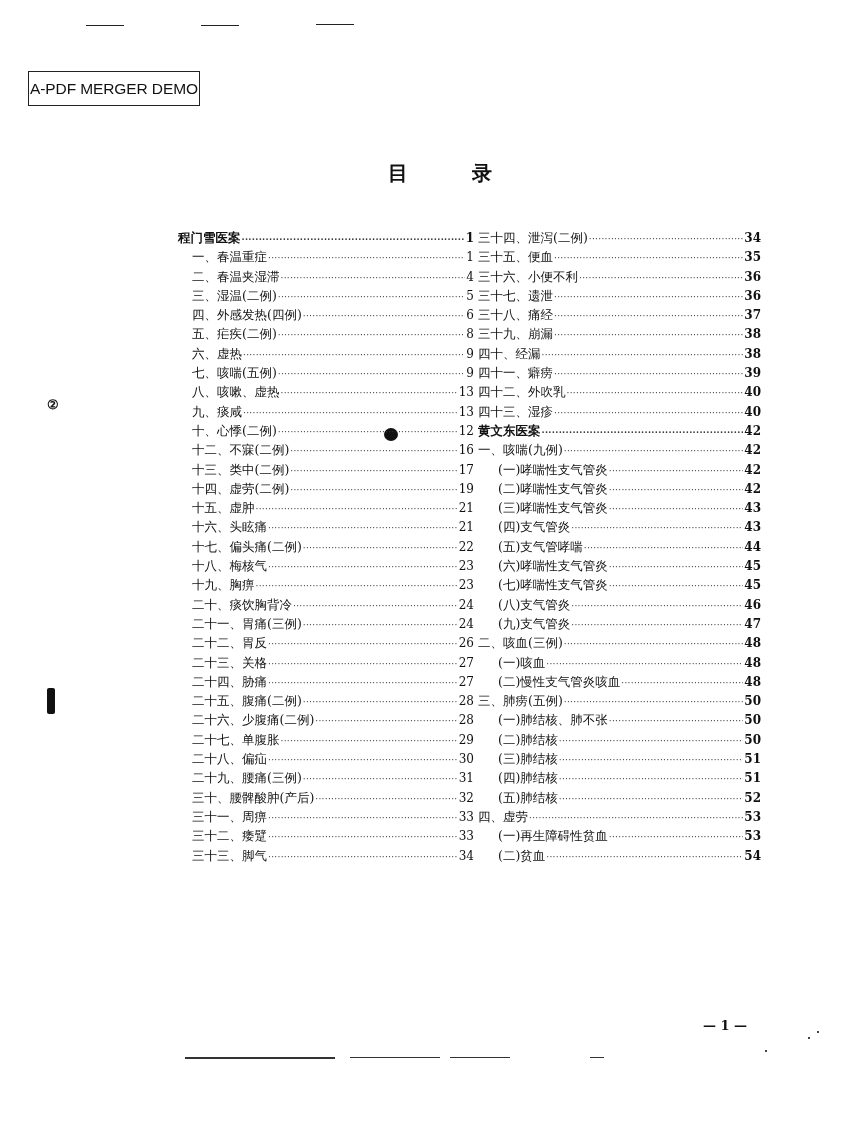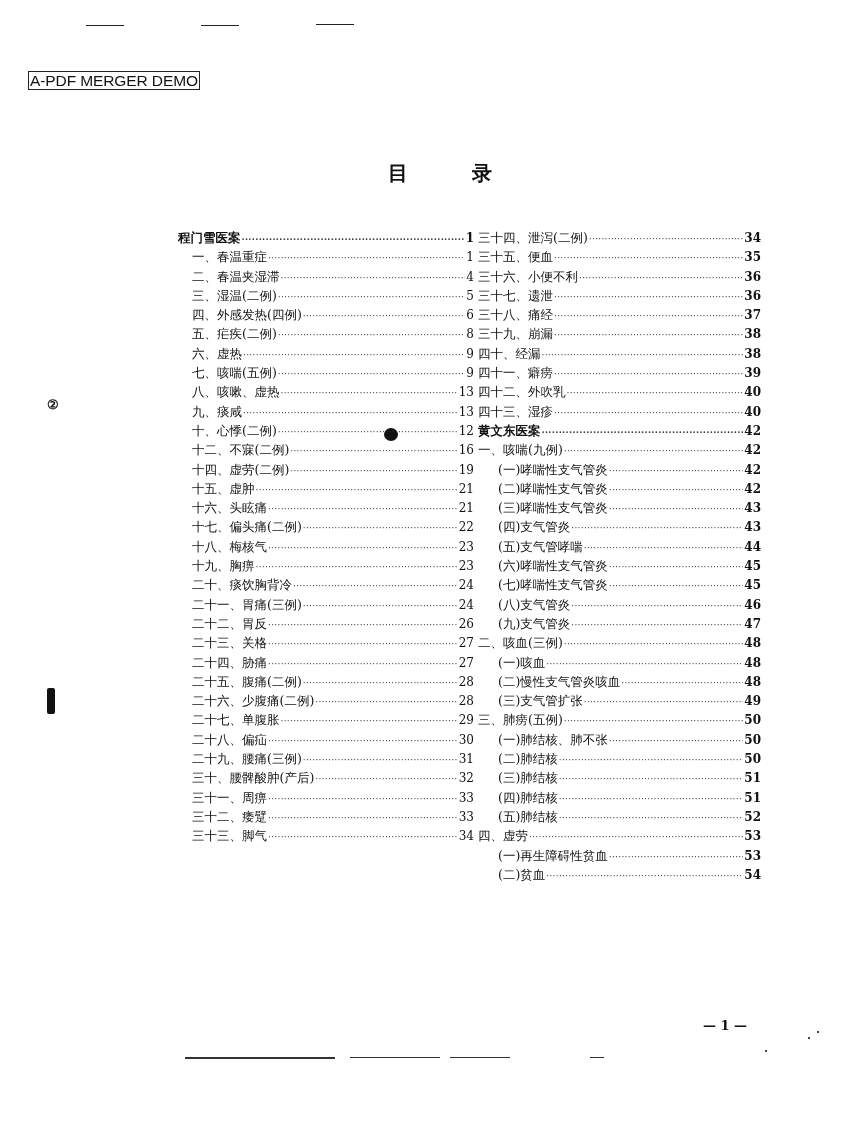--- a/index.html
+++ b/index.html
@@ -1,21 +1,21 @@
 <!DOCTYPE html>
 <html><head>
 <meta charset="utf-8">
 <style>
   html, body { margin:0; padding:0; background:#ffffff; }
   body { width:866px; height:1122px; position:relative; overflow:hidden;
          font-family:"DejaVu Serif", serif; color:#111; }
   .topline { position:absolute; height:1px; background:#222; top:25px; width:38px; }
   .watermark { position:absolute; left:28px; top:71px; border:1px solid #222;
                font-family:"Liberation Sans", sans-serif; font-size:15.5px; line-height:17px;
-               padding:0 1px; color:#111; letter-spacing:-0.1px; }
+               padding:8px 1px; color:#111; letter-spacing:-0.1px; }
   .title { position:absolute; top:160px; left:388px; font-size:20px; font-weight:bold;
            letter-spacing:0; }
   .title span { display:inline-block; }
   .title .gap { width:64px; }
   .col { position:absolute; top:228px; }
   .col.left { left:133px; width:296px;margin-left:45px; }
   .col.right { left:478px; width:283px; }
   .row { display:flex; align-items:baseline; height:19.3px; font-size:12.5px; line-height:19.3px;
          white-space:nowrap; }
   .row .lbl { flex:0 0 auto; }
@@ -109,20 +109,25 @@
       <span class="lbl">十、心悸(二例)</span>
       <span class="dots"></span>
       <span class="pg">12</span>
     </div>
     <div class="row l1">
       <span class="lbl">十二、不寐(二例)</span>
       <span class="dots"></span>
       <span class="pg">16</span>
     </div>
     <div class="row l1">
+      <span class="lbl">十三、类中(二例)</span>
+      <span class="dots"></span>
+      <span class="pg">17</span>
+    </div>
+    <div class="row l1">
       <span class="lbl">十四、虚劳(二例)</span>
       <span class="dots"></span>
       <span class="pg">19</span>
     </div>
     <div class="row l1">
       <span class="lbl">十五、虚肿</span>
       <span class="dots"></span>
       <span class="pg">21</span>
     </div>
     <div class="row l1">
@@ -329,25 +334,20 @@
     </div>
     <div class="row l2">
       <span class="lbl">(一)咳血</span>
       <span class="dots"></span>
       <span class="pg">48</span>
     </div>
     <div class="row l2">
       <span class="lbl">(二)慢性支气管炎咳血</span>
       <span class="dots"></span>
       <span class="pg">48</span>
-    </div>
-    <div class="row l2">
-      <span class="lbl">(三)支气管扩张</span>
-      <span class="dots"></span>
-      <span class="pg">49</span>
     </div>
     <div class="row r0">
       <span class="lbl">三、肺痨(五例)</span>
       <span class="dots"></span>
       <span class="pg">50</span>
     </div>
     <div class="row l2">
       <span class="lbl">(一)肺结核、肺不张</span>
       <span class="dots"></span>
       <span class="pg">50</span>

